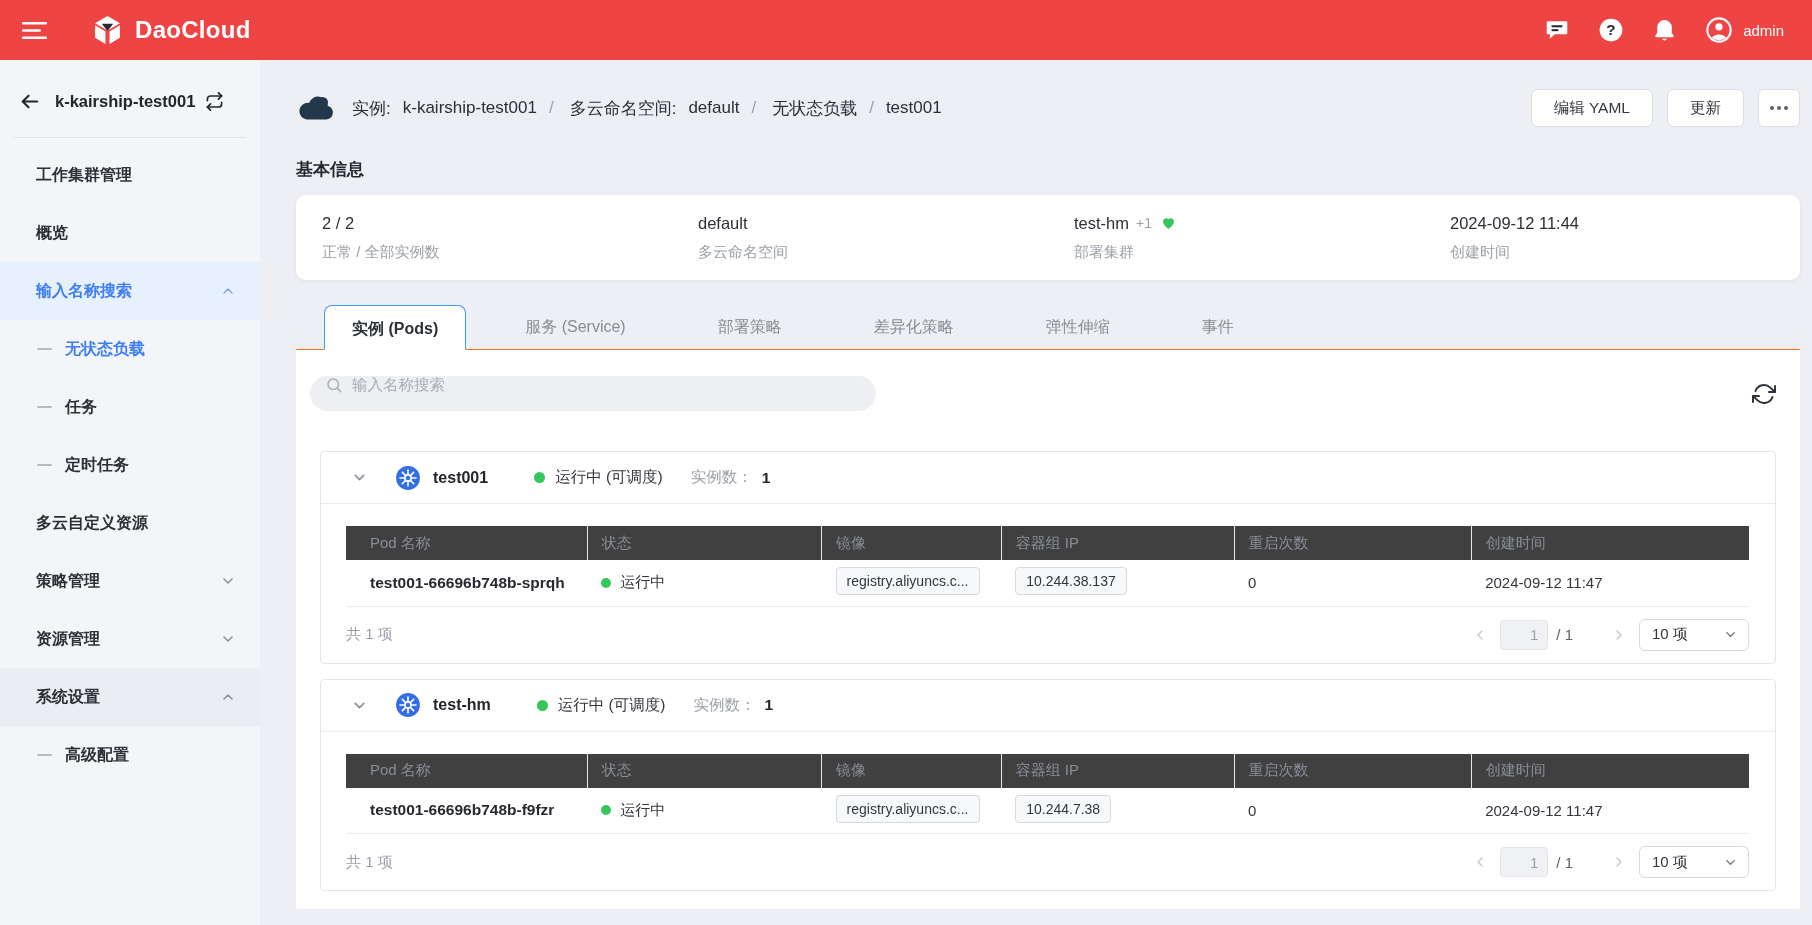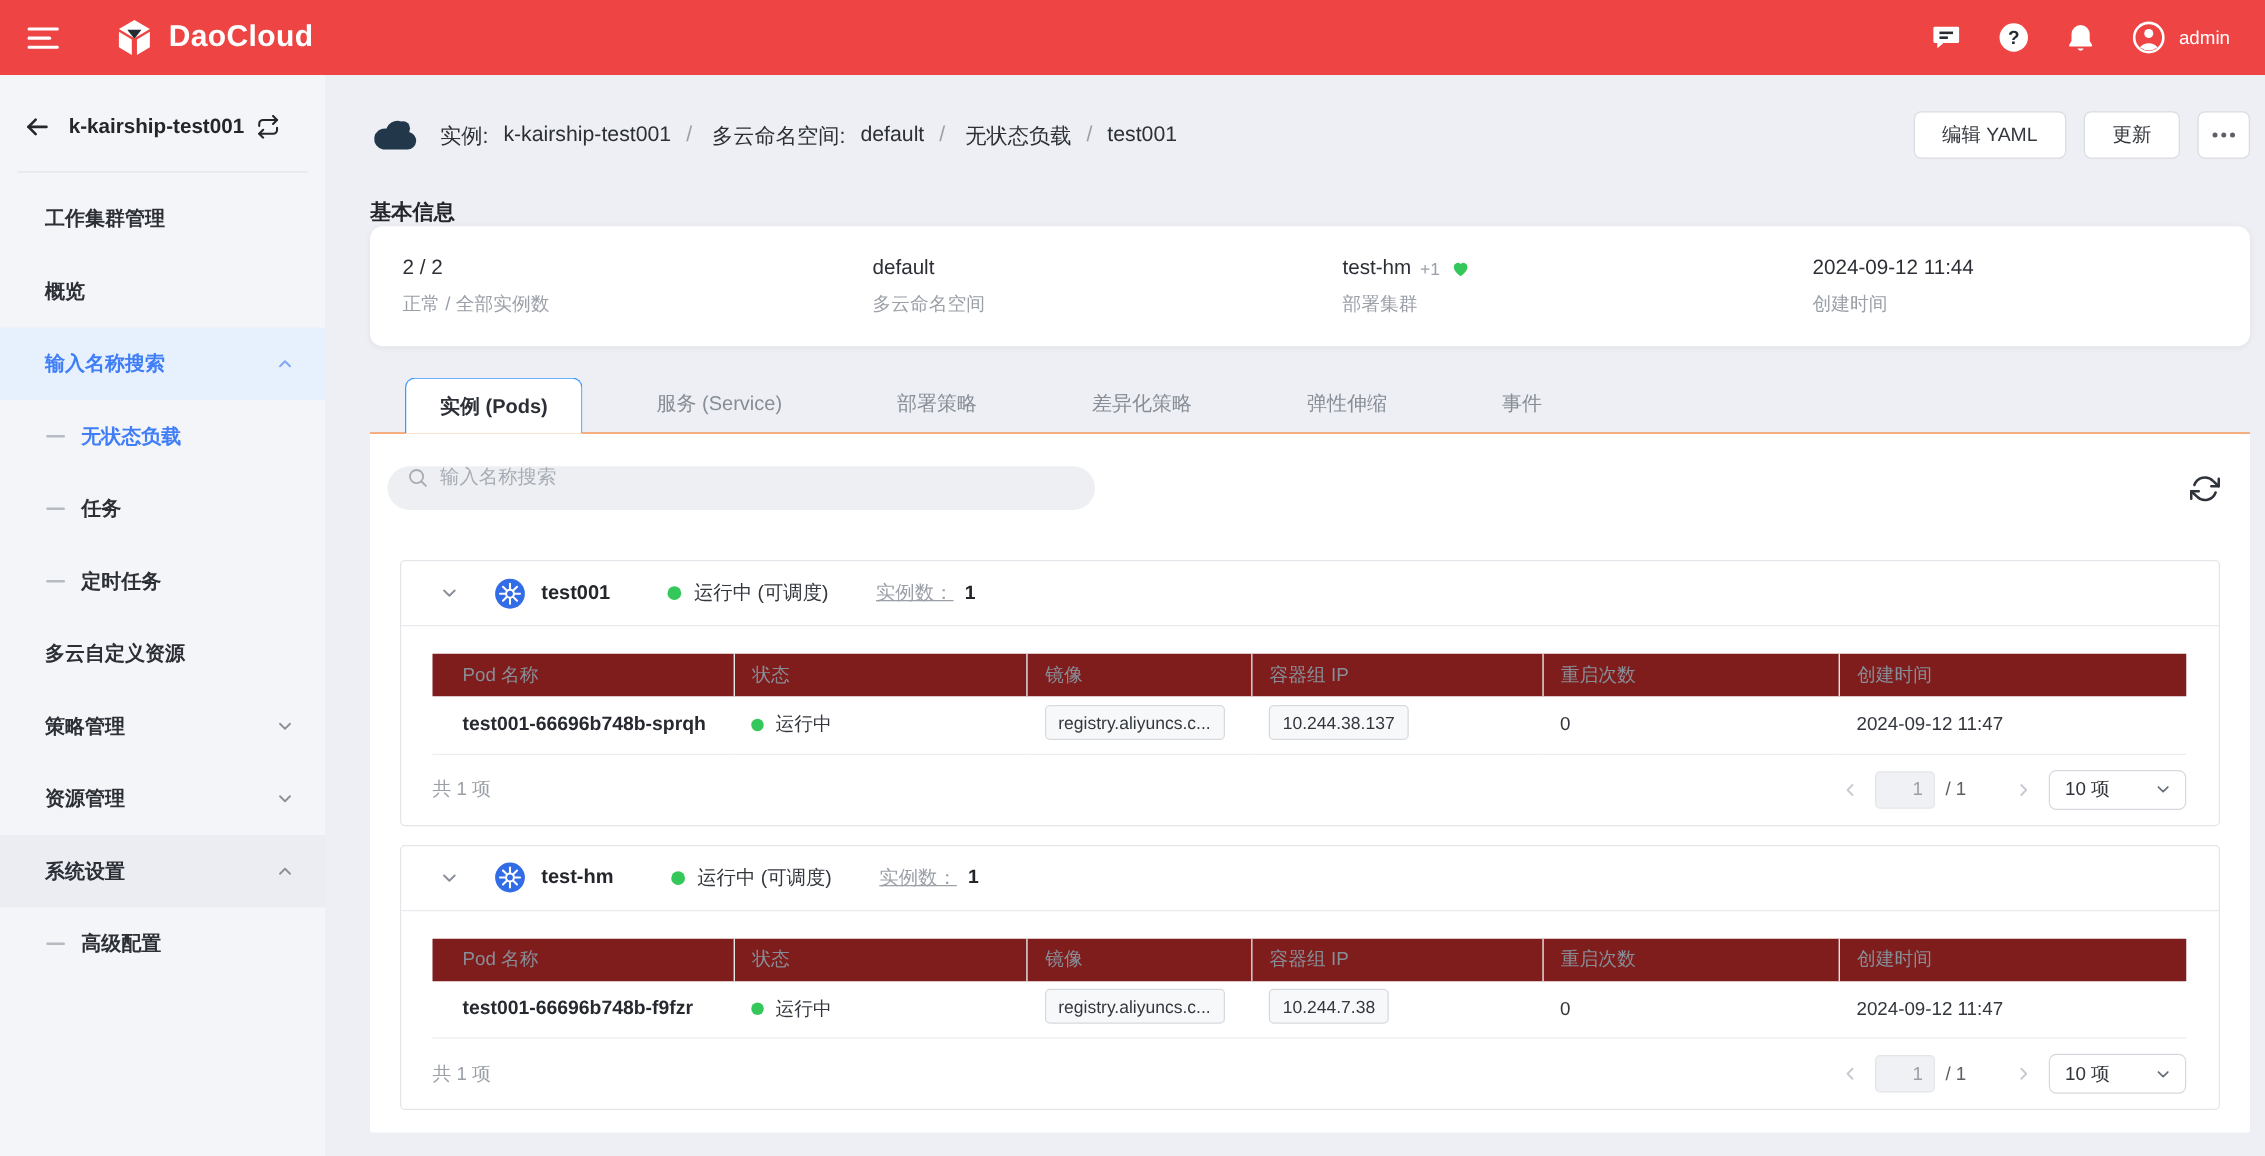--- a/index.html
+++ b/index.html
@@ -42,21 +42,21 @@
   .crumb .seg { margin:0 6px; }
   .crumb .sep { color:#9aa0a8; margin:0 6px; }
   .crumb-cloud { margin-right:6px; }
   .actions { display:flex; align-items:center; gap:14px; }
   .btn { height:38px; padding:0 22px; background:#fff; border:1px solid #d9dce1; border-radius:6px; font-size:15.5px; color:#33373d; display:inline-flex; align-items:center; justify-content:center; cursor:pointer; font-family:inherit; }
   .btn-more { width:42px; padding:0; gap:3px; }
   .btn-more i { width:4px; height:4px; border-radius:50%; background:#5c6066; }
 
   .section-title { margin-top:22px; font-size:17px; font-weight:700; color:#23262b; }
 
-  .info-card { height:96px; background:#fff; border-radius:10px; box-shadow:0 1px 5px rgba(31,35,41,.06); display:flex; align-items:center; }
+  .info-card { margin-top:14px; height:85px; background:#fff; border-radius:10px; box-shadow:0 1px 5px rgba(31,35,41,.06); display:flex; align-items:center; }
   .stat { flex:1; padding-left:26px; }
   .stat-value { font-size:16.5px; font-weight:500; color:#2c3036; display:flex; align-items:center; }
   .stat-extra { color:#9ba0a8; font-size:14px; font-weight:400; margin:0 8px 0 7px; }
   .stat-label { margin-top:10px; font-size:15px; color:#9ba0a8; }
 
   
   .tabs { margin-top:24px; display:flex; align-items:flex-end; border-bottom:1px solid #f97316; padding-left:28px; height:46px;gap:26px; }
   .tab { padding:0 33px; height:45px; line-height:45px; font-size:16px; color:#878d96; cursor:pointer; white-space:nowrap; }
   .tab.active { background:#fff; border:1px solid #3d9bfc; border-bottom:1px solid #fff; margin-bottom:-1px; border-radius:8px 8px 0 0; color:#2c3036; font-weight:600; padding:0 27px; }
 
@@ -71,26 +71,26 @@
   .groups { margin:40px 24px 0; }
   .group-card { border:1px solid #e3e5e9; border-radius:4px; background:#fff; }
   .group-card + .group-card { margin-top:15px; }
   .group-head { height:52px; display:flex; align-items:center; padding:0 18px; border-bottom:1px solid #e8eaee; }
   .gh-chev { margin-left:12px; color:#8a909a; cursor:pointer; }
   .gh-k8s { margin-left:27px; }
   .gh-name { margin-left:12px; font-size:16px; font-weight:700; color:#23262b; }
   .gh-dot { margin-left:46px; }
   .dot { width:11px; height:11px; border-radius:50%; background:#34c85a; display:inline-block; flex:none; }
   .gh-status { margin-left:10px; font-size:15.5px; color:#33373d; }
-  .gh-inst-label { margin-left:38px; font-size:15.5px; color:#9ba0a8;text-decoration:underline; }
+  .gh-inst-label { margin-left:28px; font-size:15.5px; color:#9ba0a8; }
   .gh-inst-count { margin-left:9px; font-size:15.5px; font-weight:700; color:#23262b; }
 
   .table-wrap { margin:22px 26px 0 25px; }
   table { width:100%; border-collapse:collapse; table-layout:fixed; }
-  thead th { background:#7f1d1d; height:34px; font-weight:400; font-size:15px; color:#888e97; text-align:left; padding-left:14px; }
+  thead th { background:#404040; height:34px; font-weight:400; font-size:15px; color:#888e97; text-align:left; padding-left:14px; }
   thead th:first-child { padding-left:24px; }
   thead th:not(:last-child) { border-right:1px solid #e4e6ea; }
   tbody td { height:46px; padding-left:14px; border-bottom:1px solid #eceef1; font-size:15px; color:#33373d; }
   tbody td:first-child { padding-left:24px; }
   .pod-name { font-weight:700; font-size:15.5px; color:#26292f; }
   .cell-status { display:flex; align-items:center; gap:9px; }
   .chip { display:inline-block; max-width:92%; border:1px solid #d6d9de; background:#f7f8fa; border-radius:4px; padding:5px 10px; font-size:14px; color:#33373d; white-space:nowrap; overflow:hidden; text-overflow:ellipsis; }
 
   .group-foot { height:56px; display:flex; align-items:center; justify-content:space-between; padding:0 26px 0 25px; }
   .foot-total { font-size:15px; color:#9ba0a8; }

